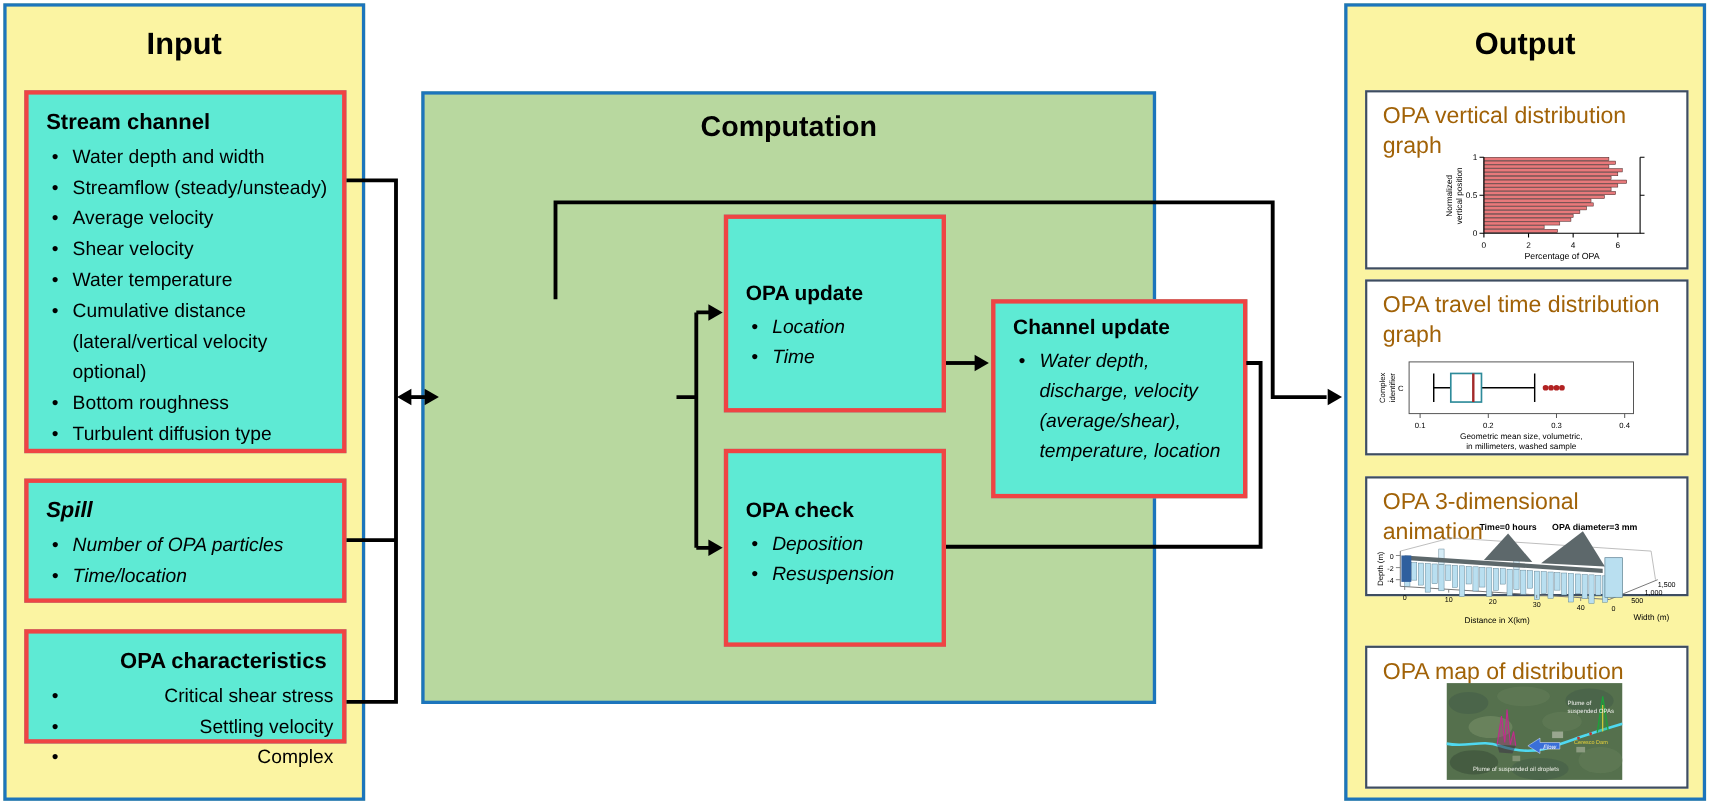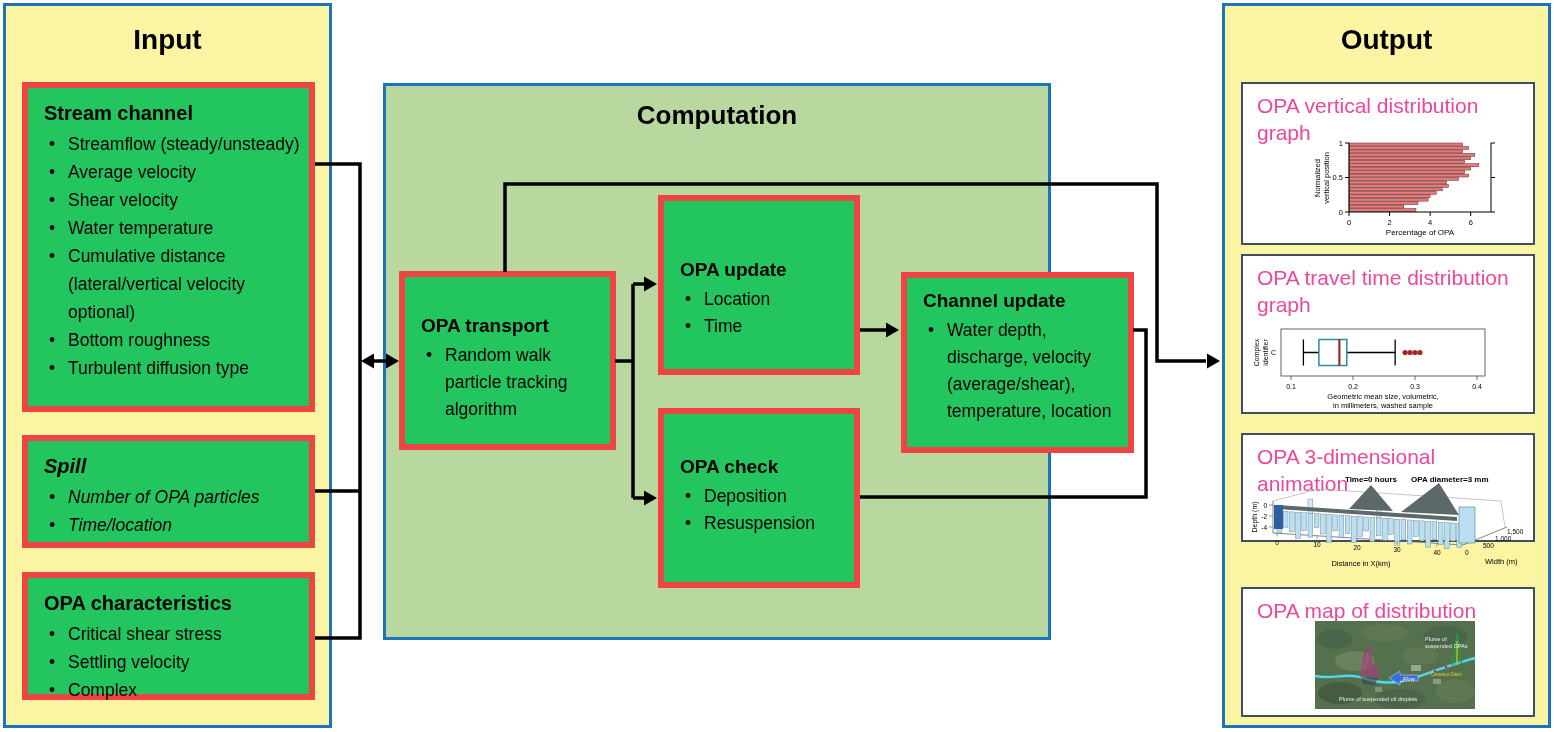--- a/index.html
+++ b/index.html
@@ -7,50 +7,50 @@
          font-family:"Liberation Sans",sans-serif;color:#000;overflow:hidden;}
   .panel{position:absolute;border:3px solid #1c75bc;box-sizing:border-box;}
   .panel.yellow{background:#fbf4a2;}
   .panel.green{background:#b8d89f;}
   #input-panel{left:3px;top:3px;width:329px;height:725px;}
   #computation-panel{left:383px;top:83px;width:668px;height:557px;}
   #output-panel{left:1222px;top:3px;width:329px;height:725px;}
   .panel-title{text-align:center;font-weight:bold;font-size:28px;padding-top:18px;}
   #computation-panel .panel-title{font-size:26px;padding-top:14px;}
 
-  .wbox{position:absolute;background:#22c55e;border:6px solid #ef4444;box-sizing:border-box;}
+  .wbox{position:absolute;background:#5eead4;border:4px solid #ef4444;box-sizing:border-box;}
   .wbox-title{font-weight:bold;font-size:20px;padding:14px 14px 0 16px;}
   .cbox .wbox-title{font-size:19px;}
   ul.bullets{list-style:none;margin:5px 0 0 0;padding:0 8px 0 16px;}
   ul.bullets li{position:relative;padding-left:24px;font-size:17.5px;line-height:28px;}
   ul.bullets li::before{content:"\2022";position:absolute;left:5px;}
-  .cbox ul.bullets li{line-height:27px;}
+  .cbox ul.bullets li{line-height:27px;font-style:italic;}
 
   
   #box-stream{left:22px;top:82px;width:293px;height:330px;}
   #box-spill{left:22px;top:435px;width:293px;height:113px;font-style:italic;}
-  #box-opachar{left:22px;top:572px;width:293px;height:128px;}
+  #box-opachar{left:22px;top:572px;width:293px;height:104px;text-align:right;}
 
   
   #box-transport{left:399px;top:271px;width:217px;height:179px;}
   #box-transport .wbox-title{padding-top:38px;}
   #box-update{left:658px;top:195px;width:202px;height:180px;}
   #box-update .wbox-title{padding-top:58px;}
   #box-check{left:658px;top:408px;width:202px;height:180px;}
   #box-check .wbox-title{padding-top:42px;}
   #box-channel{left:901px;top:272px;width:233px;height:181px;}
   #box-channel .wbox-title{padding-top:12px;padding-left:16px;}
 
   
   .obox{position:absolute;background:#fff;border:2px solid #3e4d61;box-sizing:border-box;}
   #obox-1{left:1241px;top:82px;width:294px;height:163px;}
   #obox-2{left:1241px;top:254px;width:294px;height:160px;}
   #obox-3{left:1241px;top:433px;width:294px;height:109px;}
   #obox-4{left:1241px;top:587px;width:294px;height:130px;}
-  .obox-title{font-size:21px;color:#ec4899;padding:8px 12px 0 14px;line-height:1.3;}
+  .obox-title{font-size:21px;color:#a16207;padding:8px 12px 0 14px;line-height:1.3;}
   .minichart{position:absolute;}
   #chart-histogram{left:64px;top:54px;}
   #chart-boxplot{left:8px;top:68px;}
   #chart-3d{left:6px;top:36px;}
   #chart-map{left:72px;top:32px;}
 
   #connectors{position:absolute;left:0;top:0;width:1554px;height:732px;
               pointer-events:none;z-index:50;}
   .cline{stroke:#000;stroke-width:3.5;fill:none;}
   .chead{fill:#000;stroke:none;}
@@ -60,20 +60,21 @@
 <body>
 
 <div class="stage">
 
   <div class="panel yellow" id="input-panel">
     <div class="panel-title">Input</div>
   </div>
   <div class="wbox" id="box-stream">
     <div class="wbox-title">Stream channel</div>
     <ul class="bullets">
+        <li>Water depth and width</li>
         <li>Streamflow (steady/unsteady)</li>
         <li>Average velocity</li>
         <li>Shear velocity</li>
         <li>Water temperature</li>
         <li>Cumulative distance (lateral/vertical velocity optional)</li>
         <li>Bottom roughness</li>
         <li>Turbulent diffusion type</li>
       </ul>
   </div>
   <div class="wbox" id="box-spill">
@@ -87,26 +88,20 @@
     <div class="wbox-title">OPA characteristics</div>
     <ul class="bullets">
         <li>Critical shear stress</li>
         <li>Settling velocity</li>
         <li>Complex</li>
       </ul>
   </div>
 
   <div class="panel green" id="computation-panel">
     <div class="panel-title">Computation</div>
-  </div>
-  <div class="wbox cbox" id="box-transport">
-    <div class="wbox-title">OPA transport</div>
-    <ul class="bullets">
-        <li>Random walk particle tracking algorithm</li>
-      </ul>
   </div>
   <div class="wbox cbox" id="box-update">
     <div class="wbox-title">OPA update</div>
     <ul class="bullets">
         <li>Location</li>
         <li>Time</li>
       </ul>
   </div>
   <div class="wbox cbox" id="box-check">
     <div class="wbox-title">OPA check</div>

